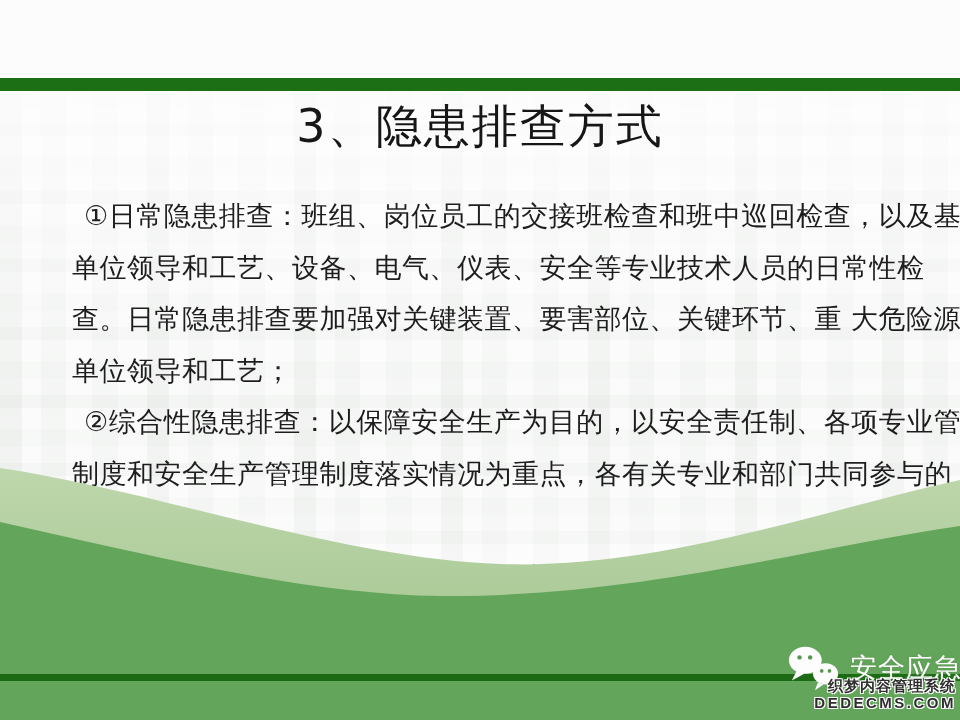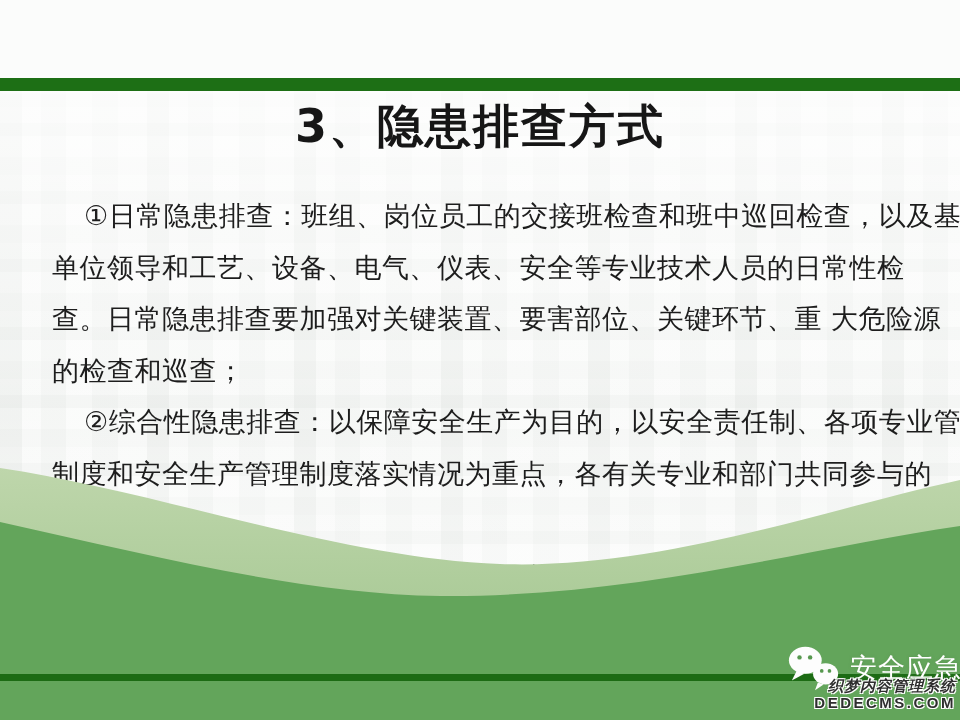--- a/index.html
+++ b/index.html
@@ -21,68 +21,68 @@
       repeating-linear-gradient(0deg,
         rgba(160,172,162,0.12) 0 13px, rgba(205,210,205,0.05) 13px 29px,
         rgba(175,185,176,0.09) 29px 47px, rgba(220,224,220,0.03) 47px 68px);
   }
   .top-bar{
     position:absolute;left:0;top:78px;width:960px;height:13px;
     background:#1d6f15;box-shadow:0 0 6px rgba(255,255,255,0.9);
   }
   .title{
     position:absolute;left:0;top:96px;width:960px;height:60px;
-    text-align:center;font-size:46px;font-weight:bold;color:#161616;
+    text-align:center;font-size:46px;font-weight:normal;color:#161616;
     letter-spacing:2px;margin:0;line-height:60px;
   }
   .body-text{
     position:absolute;left:0;top:190px;width:960px;
   }
   .line{
     font-size:27px;line-height:51.5px;white-space:nowrap;
-    padding-left:52px;color:#1d1d1d;letter-spacing:0.5px;
+    padding-left:72px;color:#1d1d1d;letter-spacing:0.5px;
   }
   .line.marker{padding-left:84px;}
   .wave{position:absolute;left:0;top:460px;width:960px;height:260px;}
   .bottom-line{
     position:absolute;left:0;top:674px;width:960px;height:7px;
     background:#1c6b14;
   }
   .brand{
     position:absolute;left:786px;top:644px;width:176px;height:48px;
     display:flex;align-items:center;gap:8px;
   }
   .brand-label{
     color:#ffffff;font-size:27px;letter-spacing:1px;white-space:nowrap;
     text-shadow:0 0 3px rgba(90,140,80,0.6);
   }
   .watermark{
     position:absolute;right:4px;top:678px;text-align:right;line-height:1.1;
     font-weight:bold;color:#2f2f2f;
     text-shadow:-1px -1px 0 #fff,1px -1px 0 #fff,-1px 1px 0 #fff,1px 1px 0 #fff;
   }
-  .watermark .wm1{font-size:15px;letter-spacing:1px;font-style:italic;}
+  .watermark .wm1{font-size:15px;letter-spacing:1px;}
   .watermark .wm2{font-size:15px;letter-spacing:2.5px;font-family:Liberation Sans, sans-serif;}
 </style>
 </head>
 <body>
 
 <div class="slide">
 
   <div class="bg-city"></div>
 
   <div class="top-bar"></div>
 
   <h1 class="title">3、隐患排查方式</h1>
 
   <div class="body-text">
     <div class="line marker">①日常隐患排查：班组、岗位员工的交接班检查和班中巡回检查，以及基层</div>
     <div class="line">单位领导和工艺、设备、电气、仪表、安全等专业技术人员的日常性检</div>
     <div class="line">查。日常隐患排查要加强对关键装置、要害部位、关键环节、重 大危险源</div>
-    <div class="line">的检查和巡查；</div>
+    <div class="line">单位领导和工艺；</div>
     <div class="line marker">②综合性隐患排查：以保障安全生产为目的，以安全责任制、各项专业管理</div>
     <div class="line">制度和安全生产管理制度落实情况为重点，各有关专业和部门共同参与的</div>
     <div class="line">全面检查；</div>
     <div class="line marker">③专业隐患排查：对区域位置及总图布置、工艺、设备、电气、仪表、储运、</div>
     <div class="line">消防和公用工程等系统分别进行的专业检查。</div>
   </div>
 
   <svg class="wave" viewBox="0 0 960 260" preserveAspectRatio="none">
     <defs>
       <linearGradient id="lg" x1="0" y1="0" x2="0" y2="1">

